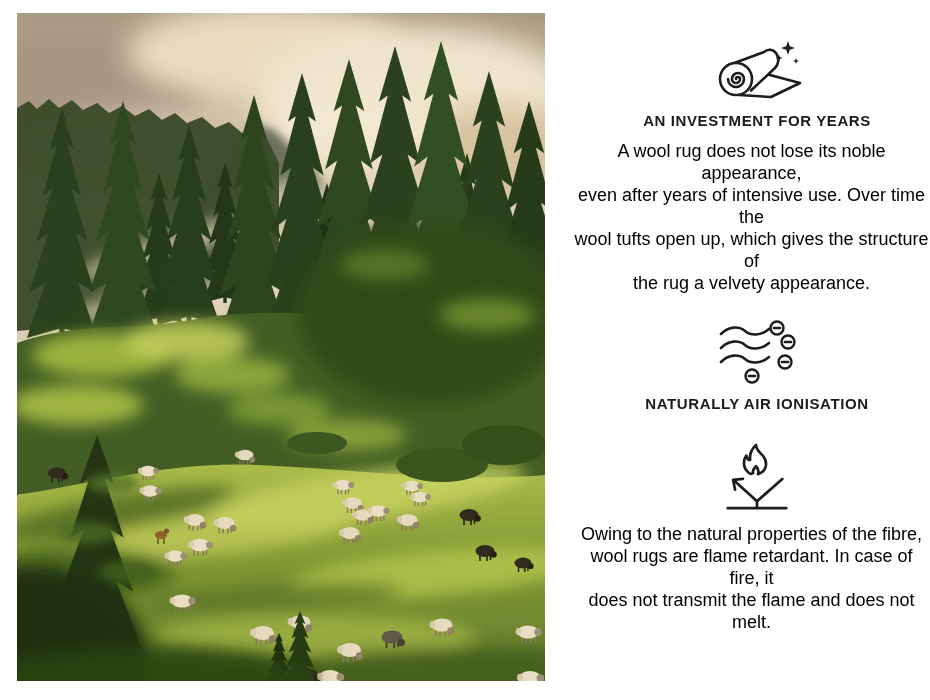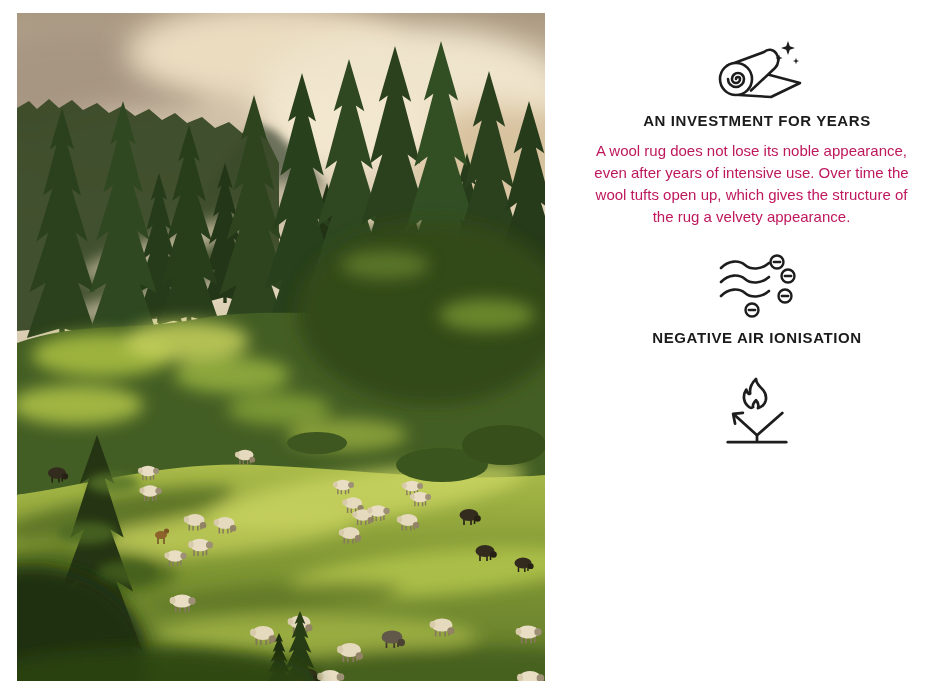--- a/index.html
+++ b/index.html
@@ -10,21 +10,21 @@
   .photo{position:absolute;left:17px;top:13px;width:528px;height:668px;overflow:hidden;}
   .photo svg{display:block;width:100%;height:100%;}
 
   
   .features{position:absolute;left:574px;top:0;width:366px;height:700px;
             display:flex;flex-direction:column;align-items:center;padding-top:37px;box-sizing:border-box;}
   .feature{display:flex;flex-direction:column;align-items:center;text-align:center;}
   .feature .icon{line-height:0;}
   .feature h3{margin:10px 0 0 0;font-size:15px;font-weight:700;letter-spacing:.6px;
               color:#1b1b1b;line-height:20px;white-space:nowrap;}
-  .feature p{margin:9px 11px 0 0;font-size:15px;line-height:22px;color:#be185d;
+  .feature p{margin:9px 11px 0 0;font-size:18px;line-height:22px;color:#000000;
              white-space:pre-line;}
   .feature.f2{margin-top:24px;}
   .feature.f3{margin-top:26px;}
   .icon svg{stroke:#1d1d1d;fill:none;stroke-linecap:round;stroke-linejoin:round;}
 </style>
 </head>
 <body>
 
 <div class="page">
 
@@ -236,29 +236,32 @@
               <line x1="58.8" y1="10" x2="65.2" y2="10"></line>
             <circle cx="73" cy="24" r="6.5"></circle>
               <line x1="69.8" y1="24" x2="76.2" y2="24"></line>
             <circle cx="70" cy="44" r="6.5"></circle>
               <line x1="66.8" y1="44" x2="73.2" y2="44"></line>
             <circle cx="37" cy="58" r="6.5"></circle>
               <line x1="33.8" y1="58" x2="40.2" y2="58"></line>
           </g>
         </svg>
       </div>
-      <h3>NEGATIVE AIR IONISATION</h3>
+      <h3>NATURALLY AIR IONISATION</h3>
     </section>
 
     <section class="feature f3">
       <div class="icon">
         <svg width="76" height="74" viewBox="0 0 76 76" stroke-width="2.8">
           <path d="M30 34 C24 30 23 22 27 16 C28 20 30 21 31 20 C30 14 33 9 37 5 C37 10 40 12 43 15 C46 18 48 22 47 27 C46 31 43 34 39 35 C40 32 39 29 37 27 C35 29 33 31 34 34 C33 35 31 35 30 34 Z"></path>
           <path d="M64 40 L38 63 L15 42"></path>
           <path d="M13.5 41 L23.5 40 M13.5 41 L15.5 51"></path>
           <path d="M38 63 L38 69"></path>
           <path d="M8 70 L68 70"></path>
         </svg>
       </div>
+      <p>Owing to the natural properties of the fibre,
+wool rugs are flame retardant. In case of fire, it
+does not transmit the flame and does not melt.</p>
     </section>
 
   </aside>
 </div>
 
 </body></html>

